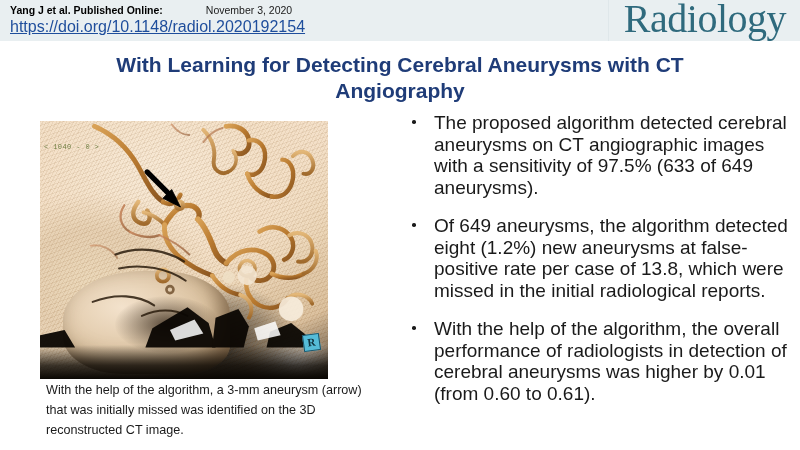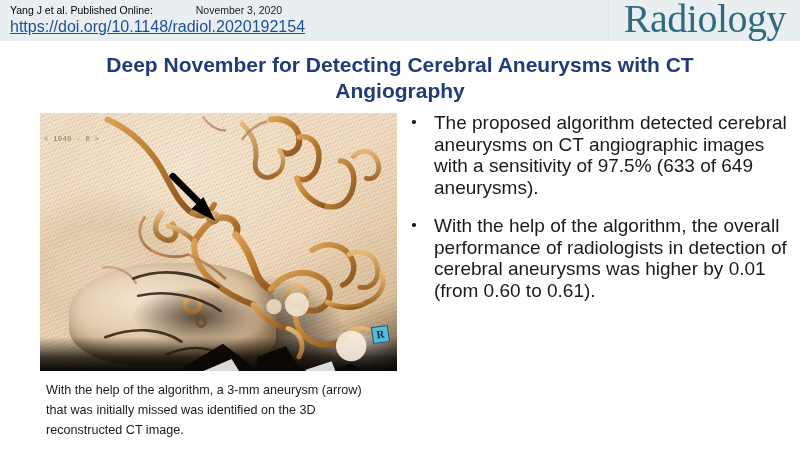--- a/index.html
+++ b/index.html
@@ -25,21 +25,21 @@
   }
   .header-citation {
     position: absolute;
     left: 10px; top: 3px;
     font-size: 10.5px;
     line-height: 15px;
     color: #1a1a1a;
     white-space: nowrap;
   }
   .header-citation .authors {
-    font-weight: normal;
+    font-weight: bold;
     color: #000;
   }
   .header-citation .pubdate {
     font-weight: normal;
     margin-left: 40px;
   }
   .header-doi {
     position: absolute;
     left: 10px; top: 19px;
     font-size: 16px;
@@ -79,22 +79,22 @@
   }
 
   
   .figure-wrap {
     position: absolute;
     left: 40px; top: 105px;
     width: 328px; height: 258px;
   }
   .ct-image {
     position: absolute;
-    left: 0; top: 8px;
-    width: 357px; height: 258px;
+    left: 0; top: 16px;
+    width: 288px; height: 258px;
     overflow: hidden;
     background: #f0dfc6;
   }
   
   .ct-bg {
     position: absolute; inset: 0;
     background:
       radial-gradient(ellipse 120px 90px at 62% 88%, rgba(15,12,8,0.92) 0%, rgba(20,16,10,0.35) 48%, rgba(0,0,0,0) 72%),
       radial-gradient(ellipse 70px 40px at 88% 94%, rgba(255,255,255,0.85) 0%, rgba(255,255,255,0) 70%),
       radial-gradient(ellipse 150px 110px at 18% 62%, #e9d4b4 0%, #e3cbab 45%, rgba(227,203,171,0) 80%),
@@ -204,21 +204,21 @@
 
 <div class="header-band">
   <div class="header-citation">
     <span class="authors">Yang J et al. Published Online:</span><span class="pubdate"> November 3, 2020</span>
   </div>
   <a class="header-doi">https://doi.org/10.1148/radiol.2020192154</a>
   <div class="header-divider"></div>
   <div class="brand-logo">Radiology</div>
 </div>
 
-<div class="slide-title">Deep November for Detecting Cerebral Aneurysms with CT Angiography</div>
+<div class="slide-title">With Learning for Detecting Cerebral Aneurysms with CT Angiography</div>
 
 <div class="figure-wrap">
   <div class="ct-image">
     <div class="ct-bg"></div>
     <div class="ct-striations"></div>
     <div class="ct-striations2"></div>
     <div class="ct-skullbase"></div>
     <div class="ct-skullshadow"></div>
     <div class="ct-dark-base"></div>
 
@@ -321,15 +321,19 @@
 
 <div class="figure-caption">With the help of the algorithm, a 3-mm aneurysm (arrow) that was initially missed was identified on the 3D reconstructed CT image.</div>
 
 <div class="bullet-list">
   <div class="bullet-item">
     <span class="bullet-dot"></span>
     <span>The proposed algorithm detected cerebral aneurysms on CT angiographic images with a sensitivity of 97.5% (633 of 649 aneurysms).</span>
   </div>
   <div class="bullet-item">
     <span class="bullet-dot"></span>
+    <span>Of 649 aneurysms, the algorithm detected eight (1.2%) new aneurysms at false-positive rate per case of 13.8, which were missed in the initial radiological reports.</span>
+  </div>
+  <div class="bullet-item">
+    <span class="bullet-dot"></span>
     <span>With the help of the algorithm, the overall performance of radiologists in detection of cerebral aneurysms was higher by 0.01 (from 0.60 to 0.61).</span>
   </div>
 </div>
 
 </body></html>

